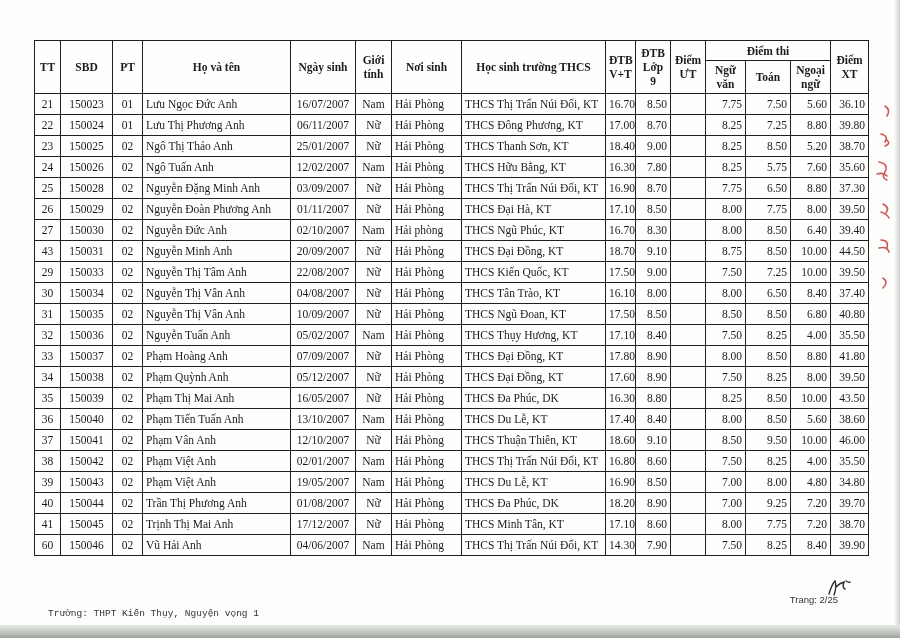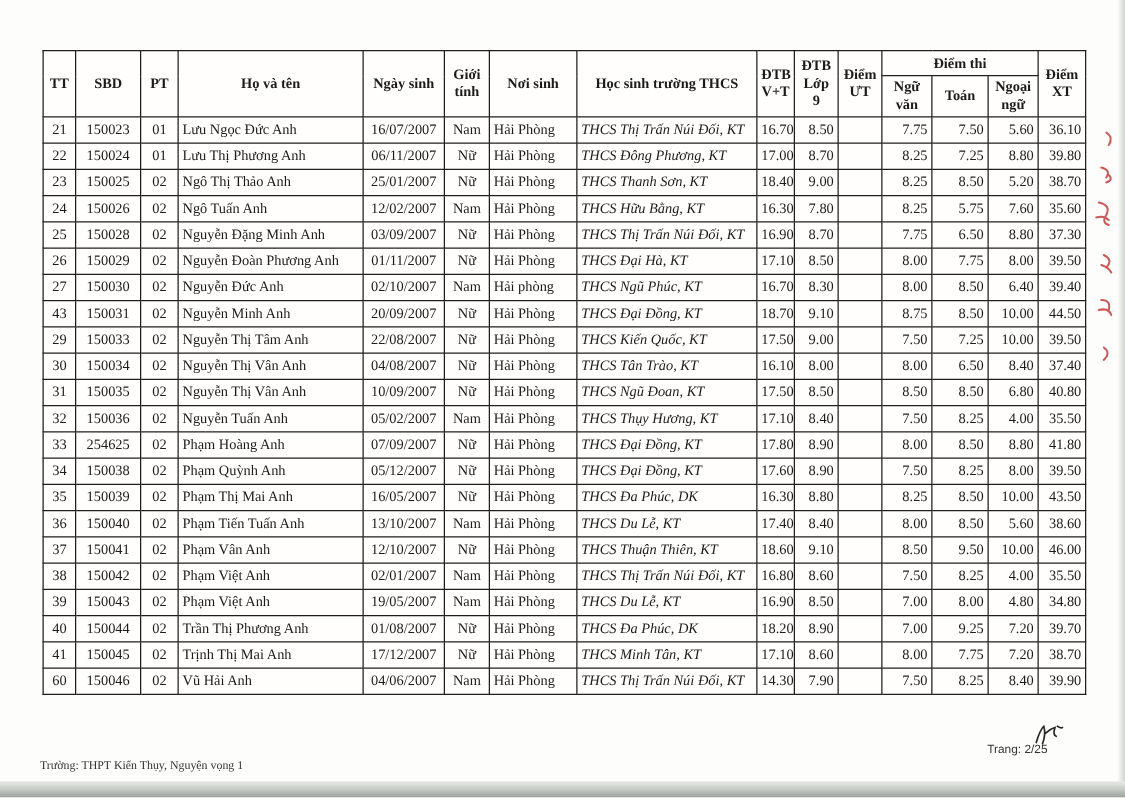--- a/index.html
+++ b/index.html
@@ -40,26 +40,26 @@
     text-align:center;
     vertical-align:middle;
     height:24px;
     font-size:11.5px;
   }
   table.scores td { height:21px; vertical-align:middle; }
   td.al-c { text-align:center; }
   td.al-l { text-align:left; padding-left:4px; }
   td.al-r { text-align:right; padding-right:5px; }
   td[data-name="cell-name"] { font-size:12px; }
-  td[data-name="cell-school"] { font-size:11.5px;font-style:italic; }
+  td[data-name="cell-school"] { font-size:11.5px; }
   
   .footer-school {
-    position:absolute; left:32px; top:608px;
+    position:absolute; left:48px; top:608px;
     font-size:9.5px; color:#333;
-    font-family:Liberation Serif, serif;
+    font-family:Liberation Mono, monospace;
   }
   .footer-page {
     position:absolute; right:62px; top:594px;
     font-size:9.5px; color:#333;
     font-family:"Liberation Sans","DejaVu Sans",sans-serif;
   }
   .pen-marks-right { position:absolute; right:1px; top:100px; }
   .pen-scribble { position:absolute; right:48px; top:578px; }
 </style>
 </head>
@@ -305,21 +305,21 @@
         <td class="al-r" data-name="cell-dtb-vt">17.10</td>
         <td class="al-r" data-name="cell-dtb-lop9">8.40</td>
         <td class="al-c" data-name="cell-diem-ut"></td>
         <td class="al-r" data-name="cell-ngu-van">7.50</td>
         <td class="al-r" data-name="cell-toan">8.25</td>
         <td class="al-r" data-name="cell-ngoai-ngu">4.00</td>
         <td class="al-r" data-name="cell-diem-xt">35.50</td>
       </tr>
       <tr data-name="table-row">
         <td class="al-c" data-name="cell-tt">33</td>
-        <td class="al-c" data-name="cell-sbd">254625</td>
+        <td class="al-c" data-name="cell-sbd">150037</td>
         <td class="al-c" data-name="cell-pt">02</td>
         <td class="al-l" data-name="cell-name">Phạm Hoàng Anh</td>
         <td class="al-c" data-name="cell-dob">07/09/2007</td>
         <td class="al-c" data-name="cell-gender">Nữ</td>
         <td class="al-l" data-name="cell-birthplace">Hải Phòng</td>
         <td class="al-l" data-name="cell-school">THCS Đại Đồng, KT</td>
         <td class="al-r" data-name="cell-dtb-vt">17.80</td>
         <td class="al-r" data-name="cell-dtb-lop9">8.90</td>
         <td class="al-c" data-name="cell-diem-ut"></td>
         <td class="al-r" data-name="cell-ngu-van">8.00</td>

